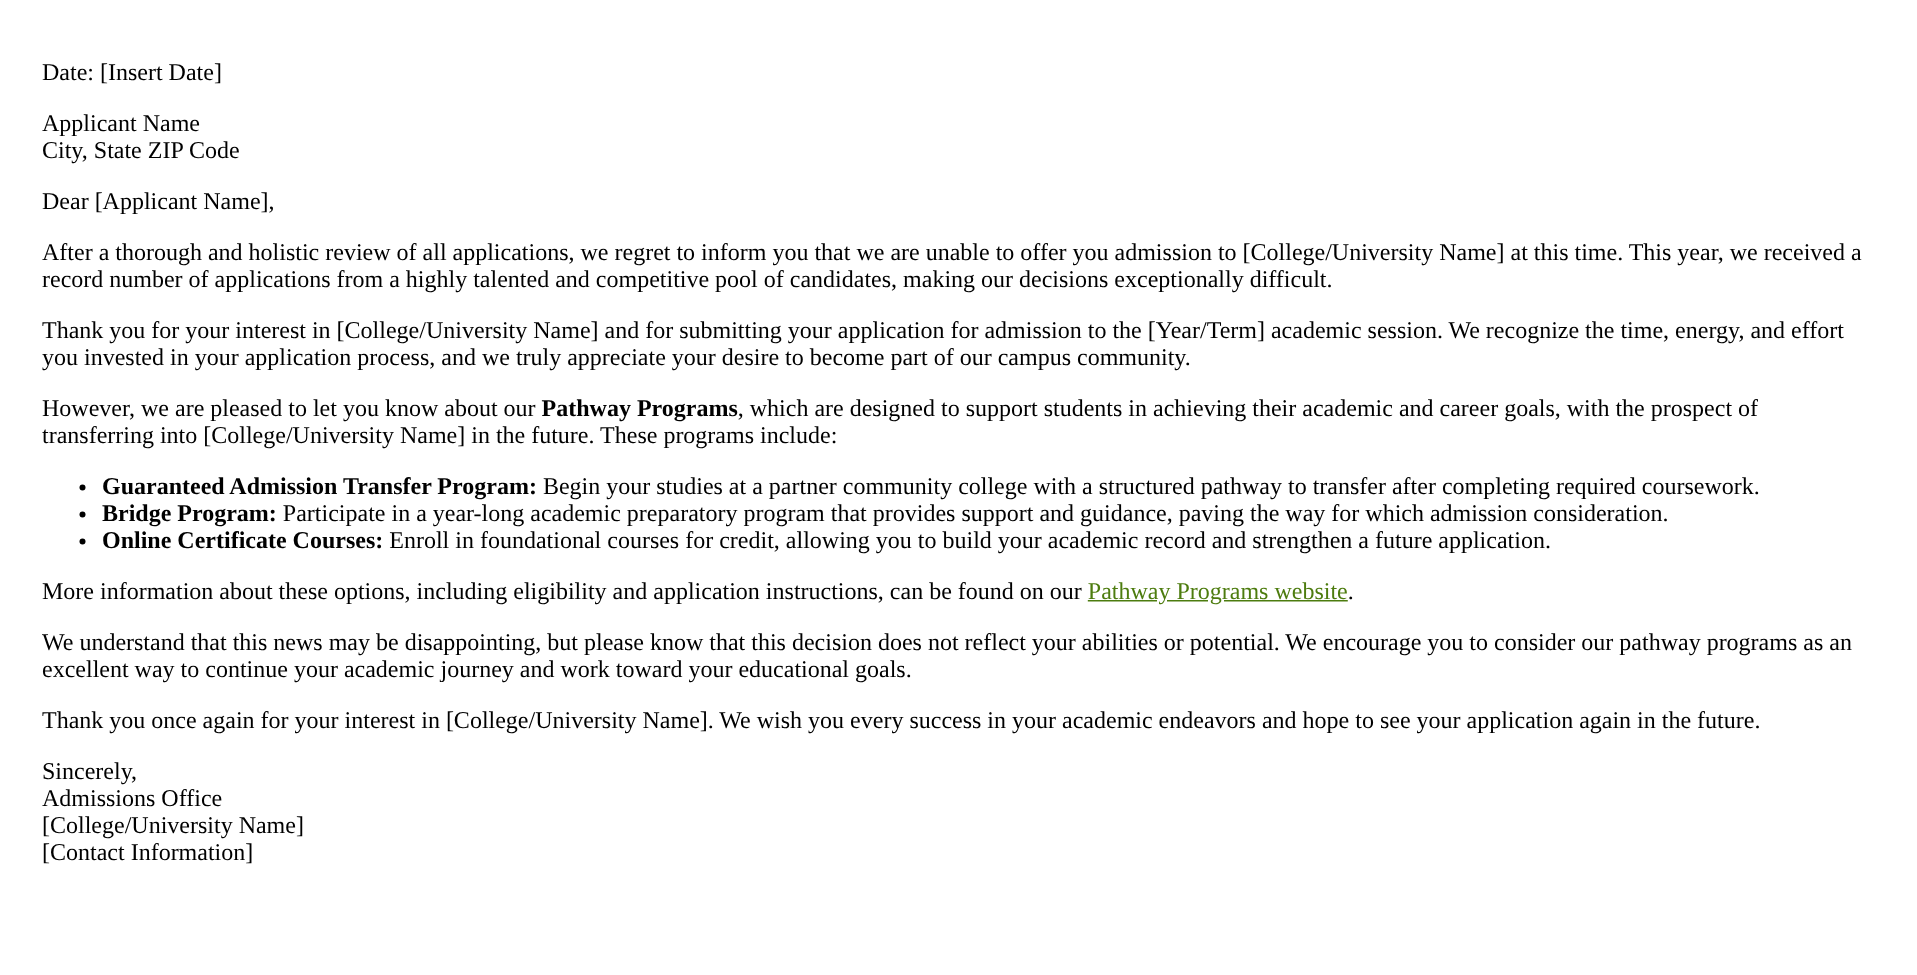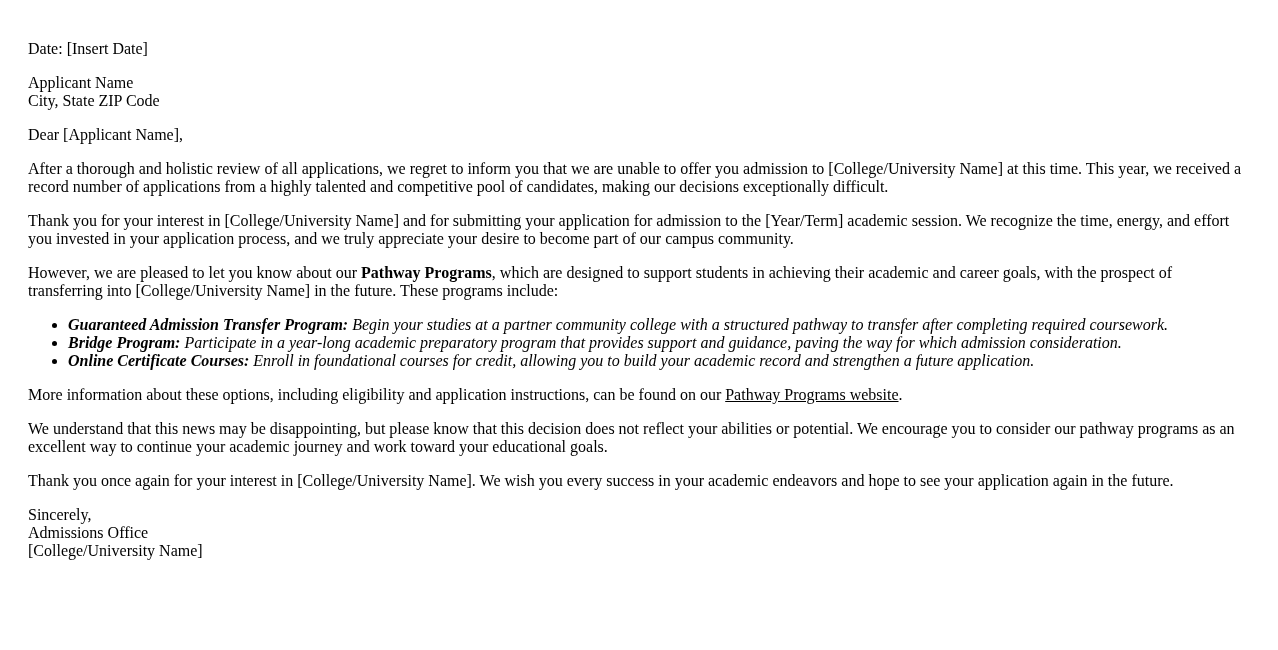--- a/index.html
+++ b/index.html
@@ -25,25 +25,24 @@
   .page p.first {
     margin-top: 12px;
   }
   ul.programs {
     margin: 16px 0;
     padding-left: 40px;
   }
   ul.programs li {
     margin: 0;
     line-height: 18px;
-    font-style: italic;
   }
   b { font-weight: bold; }
   a.doc-link {
-    color: #000000;
+    color: #4d7c0f;
     text-decoration: underline;
     cursor: pointer;
   }
 </style>
 </head>
 <body>
 
 <div class="page">
 
   <p class="first">Date: [Insert Date]</p>
@@ -72,15 +71,16 @@
 
   <p>We understand that this news may be disappointing, but please know that this decision does not reflect your abilities or potential. We encourage you to consider our pathway programs as an excellent way to continue your academic journey and work toward your educational goals.</p>
 
   <p>Thank you once again for your interest in [College/University Name]. We wish you every success in your academic endeavors and hope to see your application again in the future.</p>
 
   <p class="block">
     </p>
     <div>Sincerely,</div>
     <div>Admissions Office</div>
     <div>[College/University Name]</div>
+    <div>[Contact Information]</div>
   <p></p>
 
 </div>
 
 </body></html>

